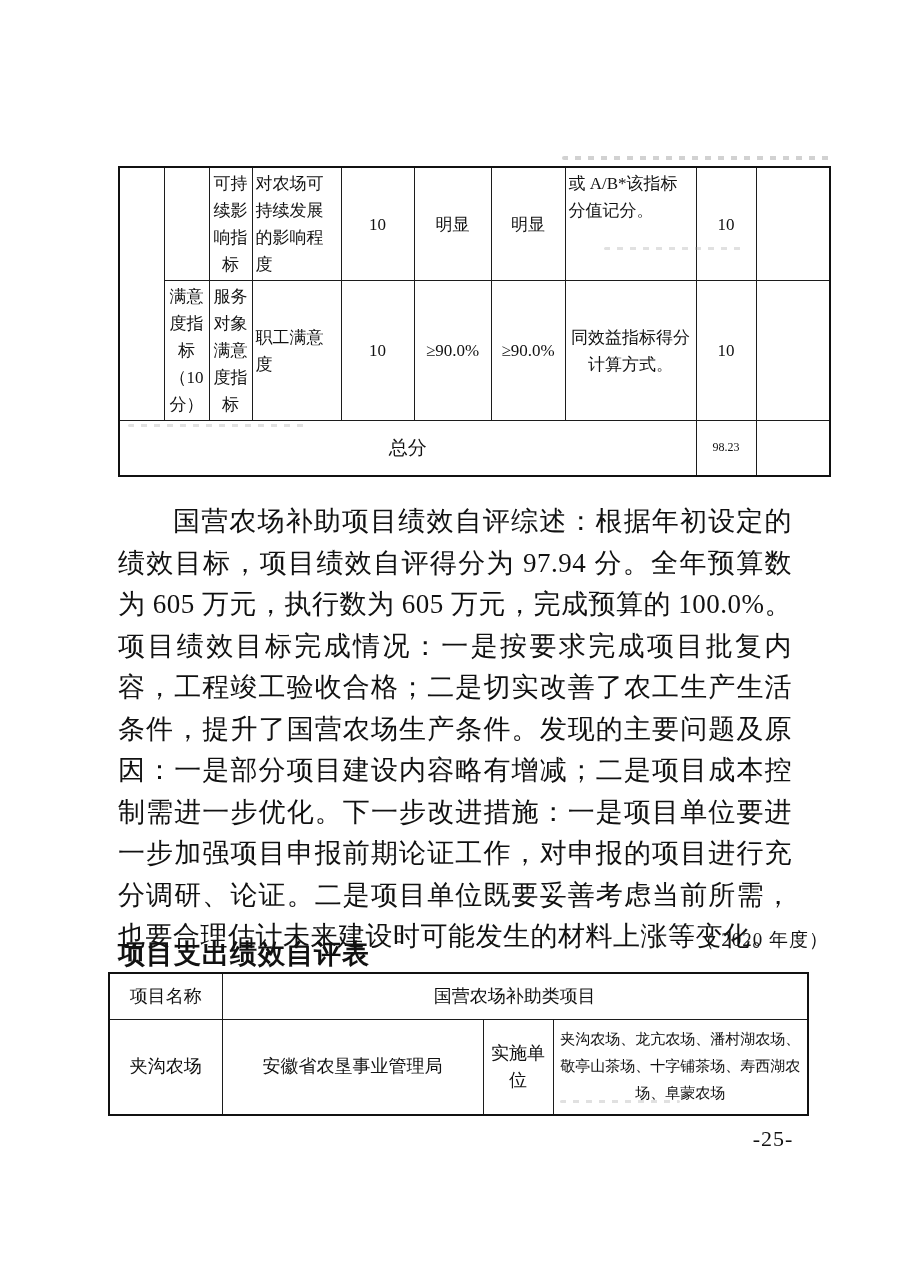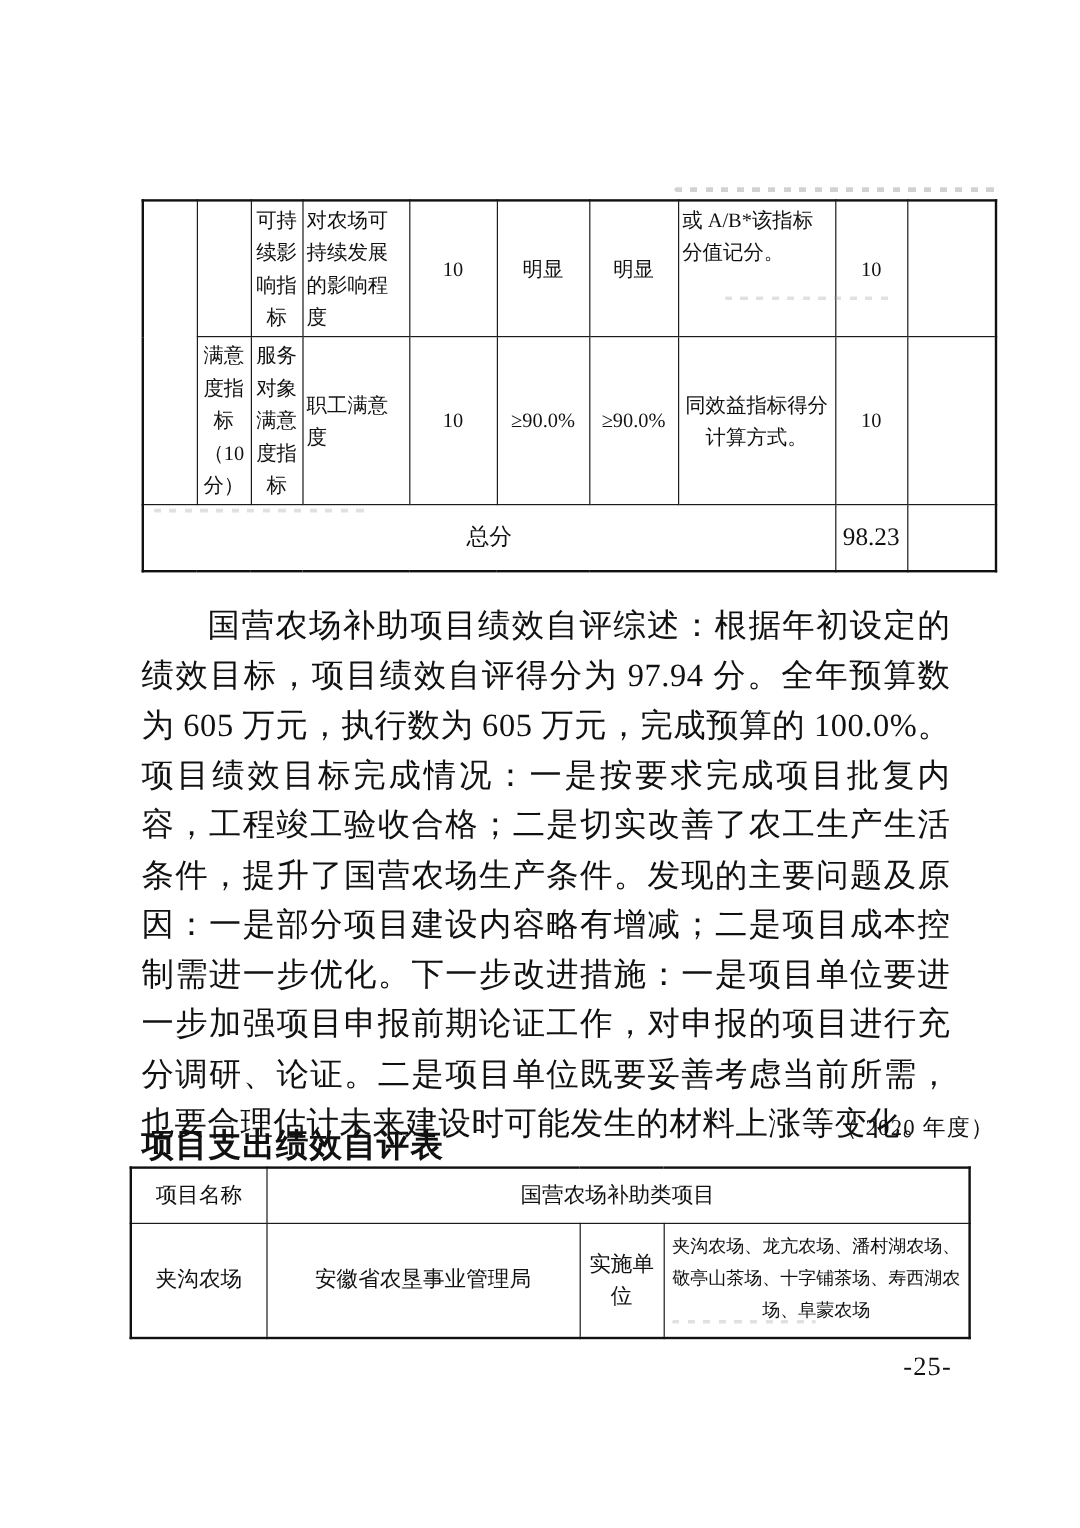--- a/index.html
+++ b/index.html
@@ -110,21 +110,21 @@
       <td class="left">职工满意度</td>
       <td>10</td>
       <td>≥90.0%</td>
       <td>≥90.0%</td>
       <td>同效益指标得分计算方式。</td>
       <td>10</td>
       <td></td>
     </tr>
     <tr style="height:55px">
       <td colspan="8" style="font-size:19px">总分</td>
-      <td style="font-size:21px">98.23</td>
+      <td style="font-size:12px">98.23</td>
       <td></td>
     </tr>
   </tbody>
     </table>
 
   <p class="summary">国营农场补助项目绩效自评综述：根据年初设定的绩效目标，项目绩效自评得分为 97.94 分。全年预算数为 605 万元，执行数为 605 万元，完成预算的 100.0%。项目绩效目标完成情况：一是按要求完成项目批复内容，工程竣工验收合格；二是切实改善了农工生产生活条件，提升了国营农场生产条件。发现的主要问题及原因：一是部分项目建设内容略有增减；二是项目成本控制需进一步优化。下一步改进措施：一是项目单位要进一步加强项目申报前期论证工作，对申报的项目进行充分调研、论证。二是项目单位既要妥善考虑当前所需，也要合理估计未来建设时可能发生的材料上涨等变化。</p>
 
   <div class="doc-title">项目支出绩效自评表</div>
   <div class="doc-subtitle">（ 2020 年度）</div>
 

